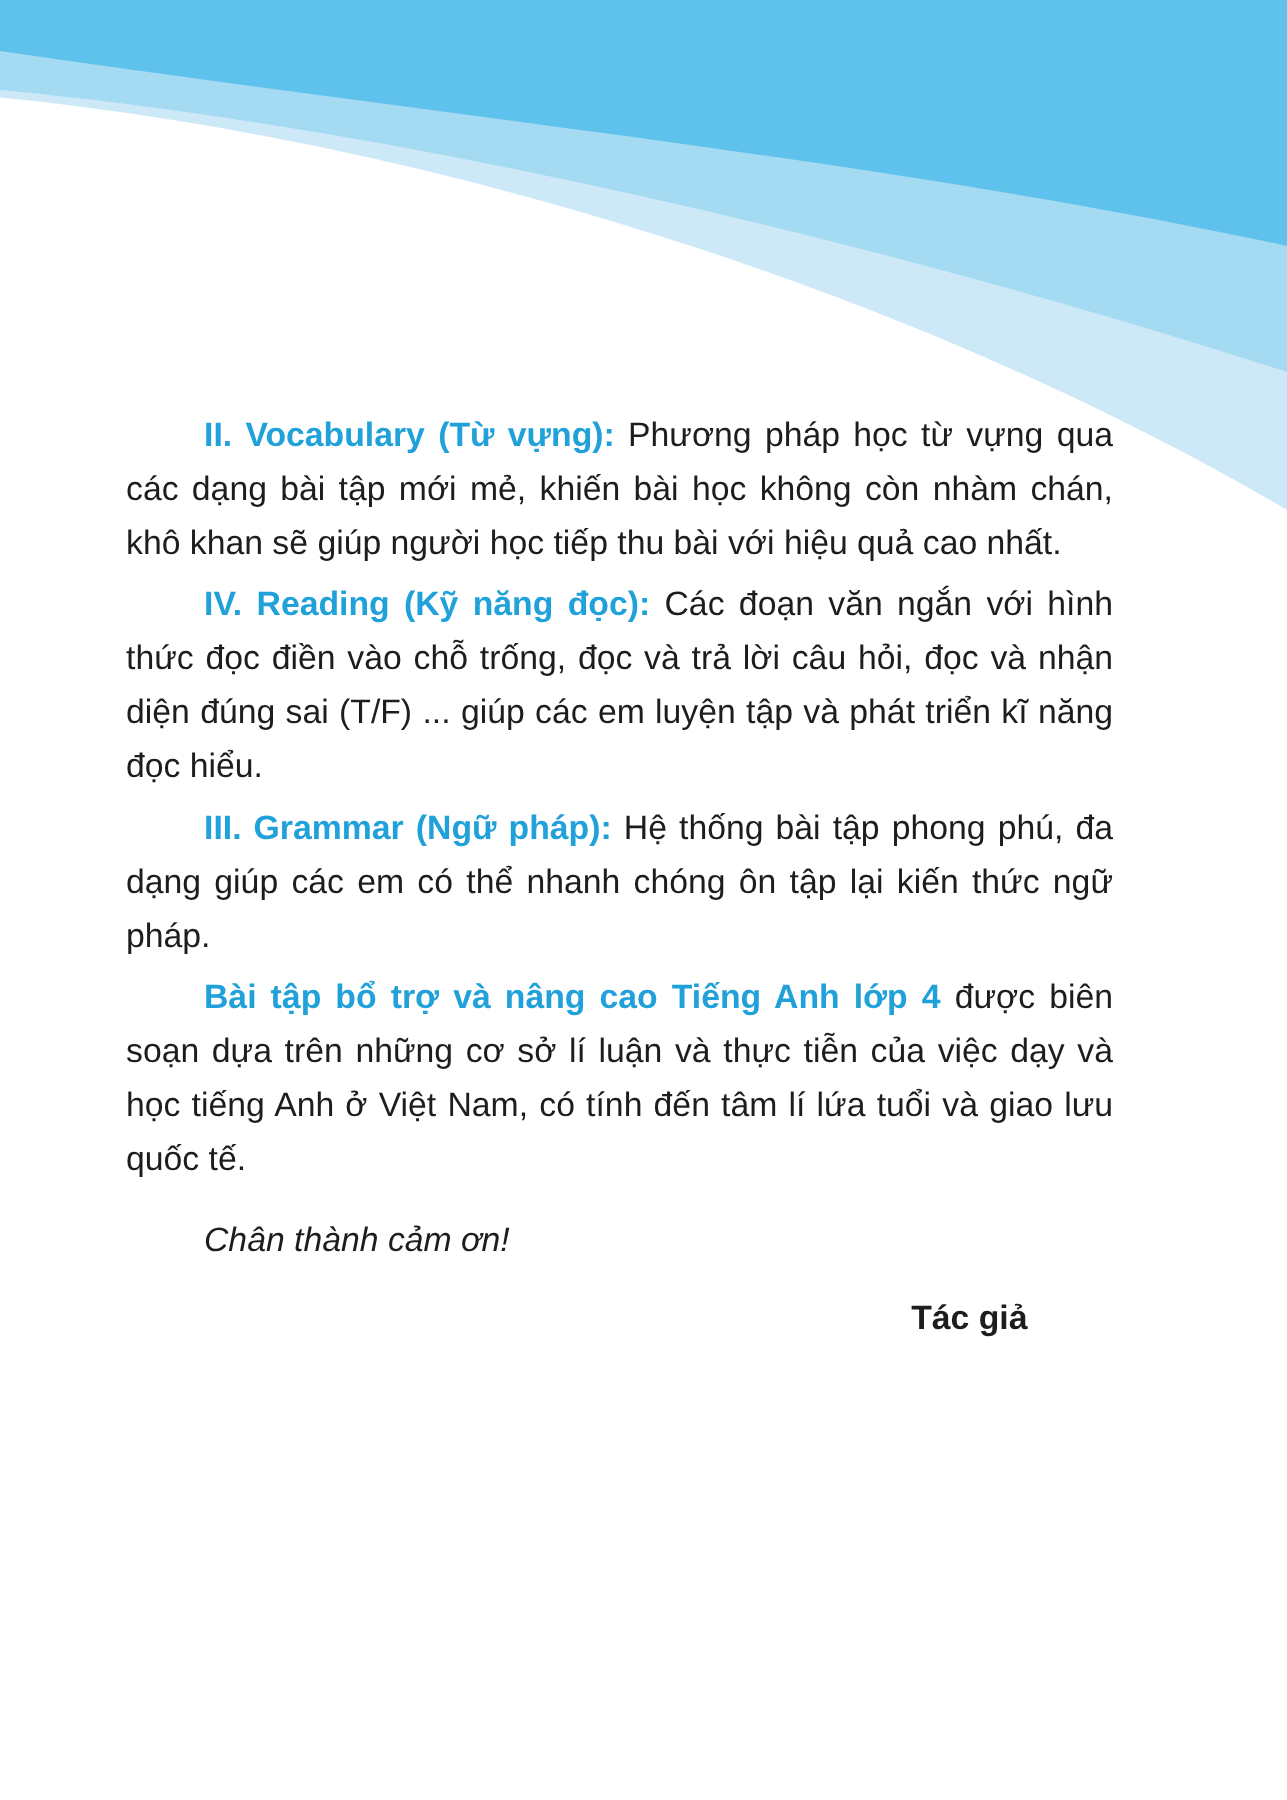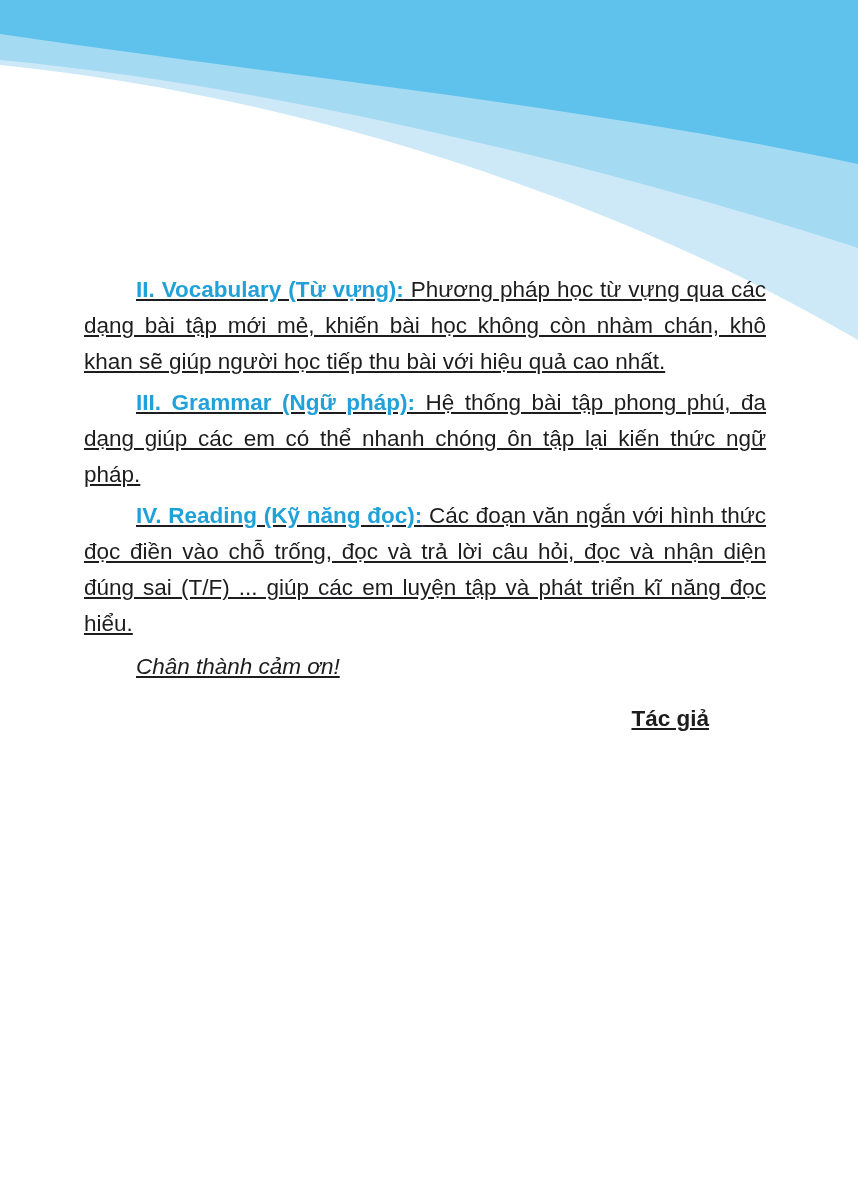--- a/index.html
+++ b/index.html
@@ -16,40 +16,39 @@
     font-family: "Liberation Sans", "DejaVu Sans", sans-serif;
   }
   .swoosh {
     position: absolute;
     top: 0;
     left: 0;
     display: block;
   }
   .content {
     position: relative;
-    padding: 272px 92px 0 84px;
+    padding: 272px 116px 0 84px;
     color: #1d1d1f;
-    text-decoration: underline;
   }
   .para {
     margin: 0 0 5px 0;
     font-size: 22.5px;
     line-height: 36px;
     text-align: justify;
     text-indent: 52px;
     color: #1d1d1f;
   }
   .para .h {
     font-weight: bold;
     color: #21a1d9;
   }
   .closing {
     text-align: left;
     font-style: italic;
-    margin-top: 7px;
+    margin-top: 18px;
   }
   .signature {
     text-align: right;
     text-indent: 0;
     padding-right: 57px;
     font-weight: bold;
     margin-top: 16px;
   }
 </style>
 </head>
@@ -60,25 +59,26 @@
   <svg class="swoosh" width="858" height="360" viewBox="0 0 858 360" aria-hidden="true">
     <path d="M0,0 H858 V340 C620,200 300,95 0,65 Z" fill="#cde9f8"></path>
     <path d="M0,0 H858 V248 C650,180 300,88 0,60 Z" fill="#a5daf3"></path>
     <path d="M0,0 H858 V164 C600,108 300,78 0,34 Z" fill="#5fc2ec"></path>
   </svg>
 
   <div class="content">
 
     <p class="para"><span class="h">II. Vocabulary (Từ vựng):</span><span> Phương pháp học từ vựng qua các dạng bài tập mới mẻ, khiến bài học không còn nhàm chán, khô khan sẽ giúp người học tiếp thu bài với hiệu quả cao nhất.</span></p>
 
+    <p class="para"><span class="h">IV. Reading (Kỹ năng đọc):</span><span> Các đoạn văn ngắn với hình thức đọc điền vào chỗ trống, đọc và trả lời câu hỏi, đọc và nhận diện đúng sai (T/F) ... giúp các em luyện tập và phát triển kĩ năng đọc hiểu.</span></p>
+
     <p class="para"><span class="h">III. Grammar (Ngữ pháp):</span><span> Hệ thống bài tập phong phú, đa dạng giúp các em có thể nhanh chóng ôn tập lại kiến thức ngữ pháp.</span></p>
 
-    <p class="para"><span class="h">IV. Reading (Kỹ năng đọc):</span><span> Các đoạn văn ngắn với hình thức đọc điền vào chỗ trống, đọc và trả lời câu hỏi, đọc và nhận diện đúng sai (T/F) ... giúp các em luyện tập và phát triển kĩ năng đọc hiểu.</span></p>
 
-
+    <p class="para"><span class="h">Bài tập bổ trợ và nâng cao Tiếng Anh lớp 4</span><span> được biên soạn dựa trên những cơ sở lí luận và thực tiễn của việc dạy và học tiếng Anh ở Việt Nam, có tính đến tâm lí lứa tuổi và giao lưu quốc tế.</span></p>
 
 
     <p class="para closing">Chân thành cảm ơn!</p>
 
     <p class="para signature">Tác giả</p>
 
   </div>
 </div>
 
 </body></html>

